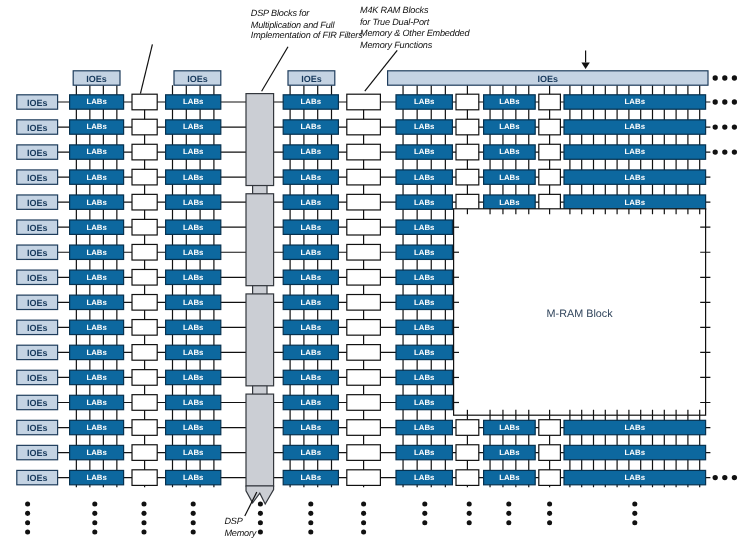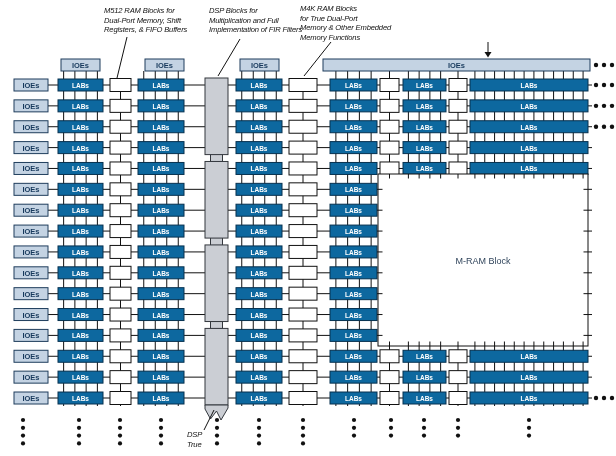--- a/index.html
+++ b/index.html
@@ -435,29 +435,26 @@
       <circle cx="604" cy="398.005" r="2.2" fill="#111111"></circle>
       <circle cx="612" cy="398.005" r="2.2" fill="#111111"></circle>
       <line x1="127" y1="37" x2="117" y2="78" stroke="#111111" stroke-width="1"></line>
       <line x1="240" y1="39" x2="218" y2="76" stroke="#111111" stroke-width="1"></line>
       <line x1="331" y1="42" x2="304" y2="76" stroke="#111111" stroke-width="1"></line>
       <line x1="488" y1="42" x2="488" y2="52" stroke="#111111" stroke-width="1"></line>
       <polygon points="484.5,52 491.5,52 488,57.5" fill="#111111"></polygon>
       <line x1="204" y1="430" x2="214" y2="410" stroke="#111111" stroke-width="1"></line>
     </svg>
 
-  <div class="ann" style="left:104px;top:6px">M512 RAM Blocks for
-Dual-Port Memory, Shift
-Registers, &amp; FIFO Buffers</div>
 
   <div class="ann" style="left:209px;top:6px">DSP Blocks for
 Multiplication and Full
 Implementation of FIR Filters</div>
 
   <div class="ann" style="left:300px;top:4px">M4K RAM Blocks
 for True Dual-Port
 Memory &amp; Other Embedded
 Memory Functions</div>
 
 
   <div class="ann" style="left:187px;top:430px">DSP
-True</div>
+Memory</div>
 </div>
 
 </body></html>

